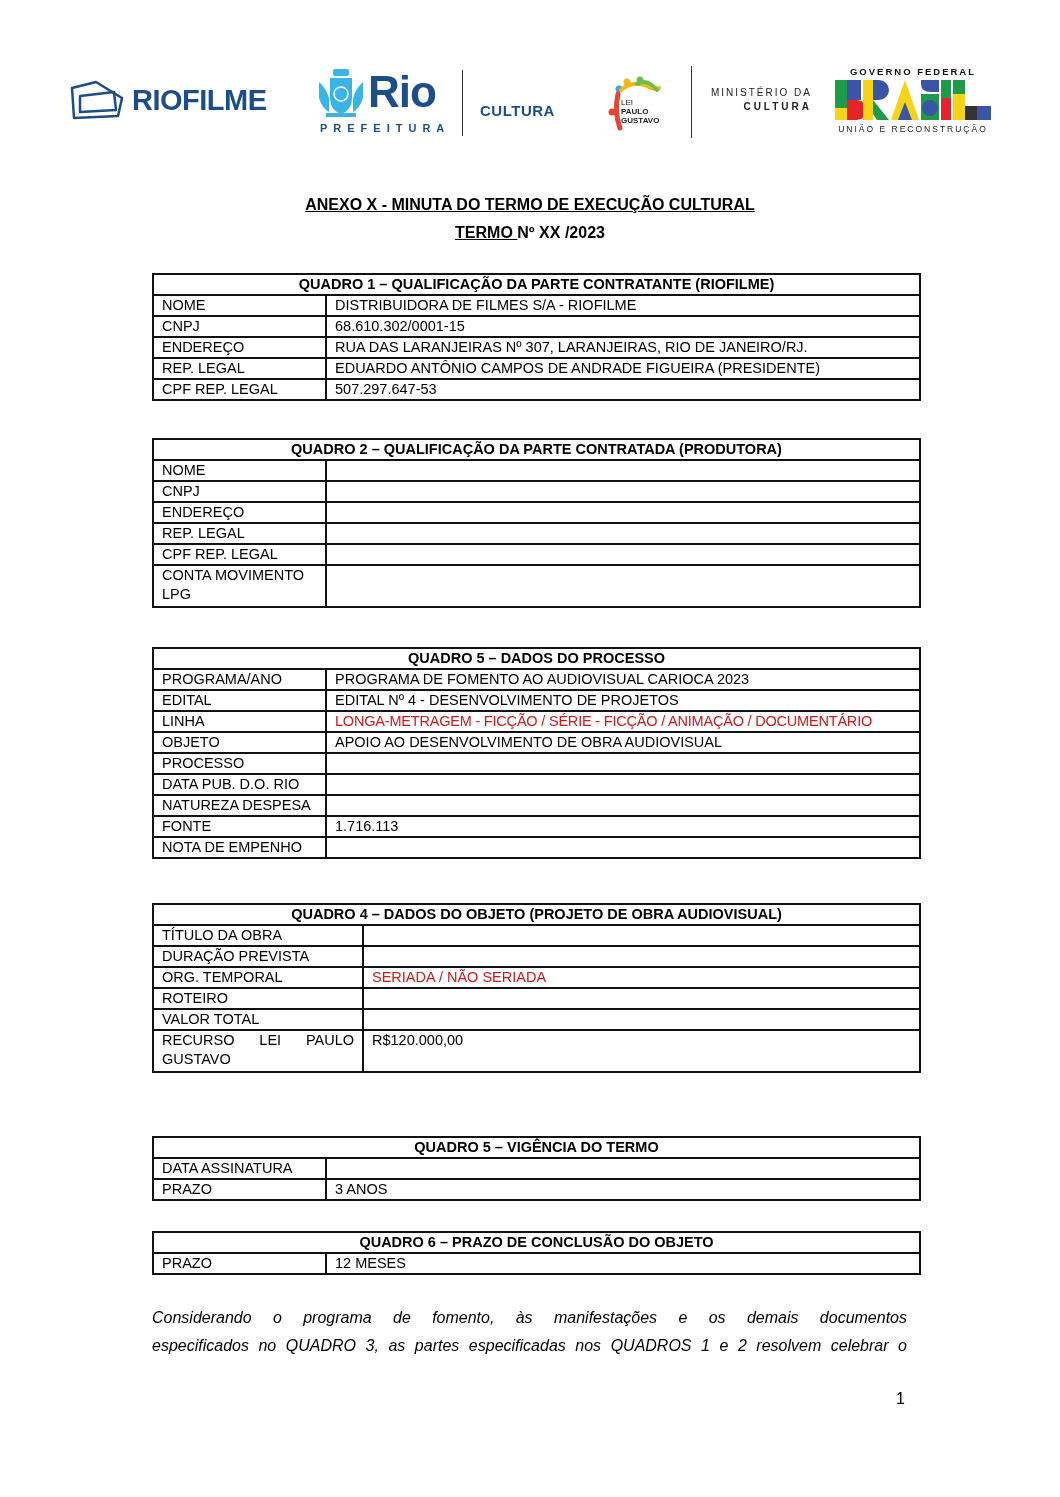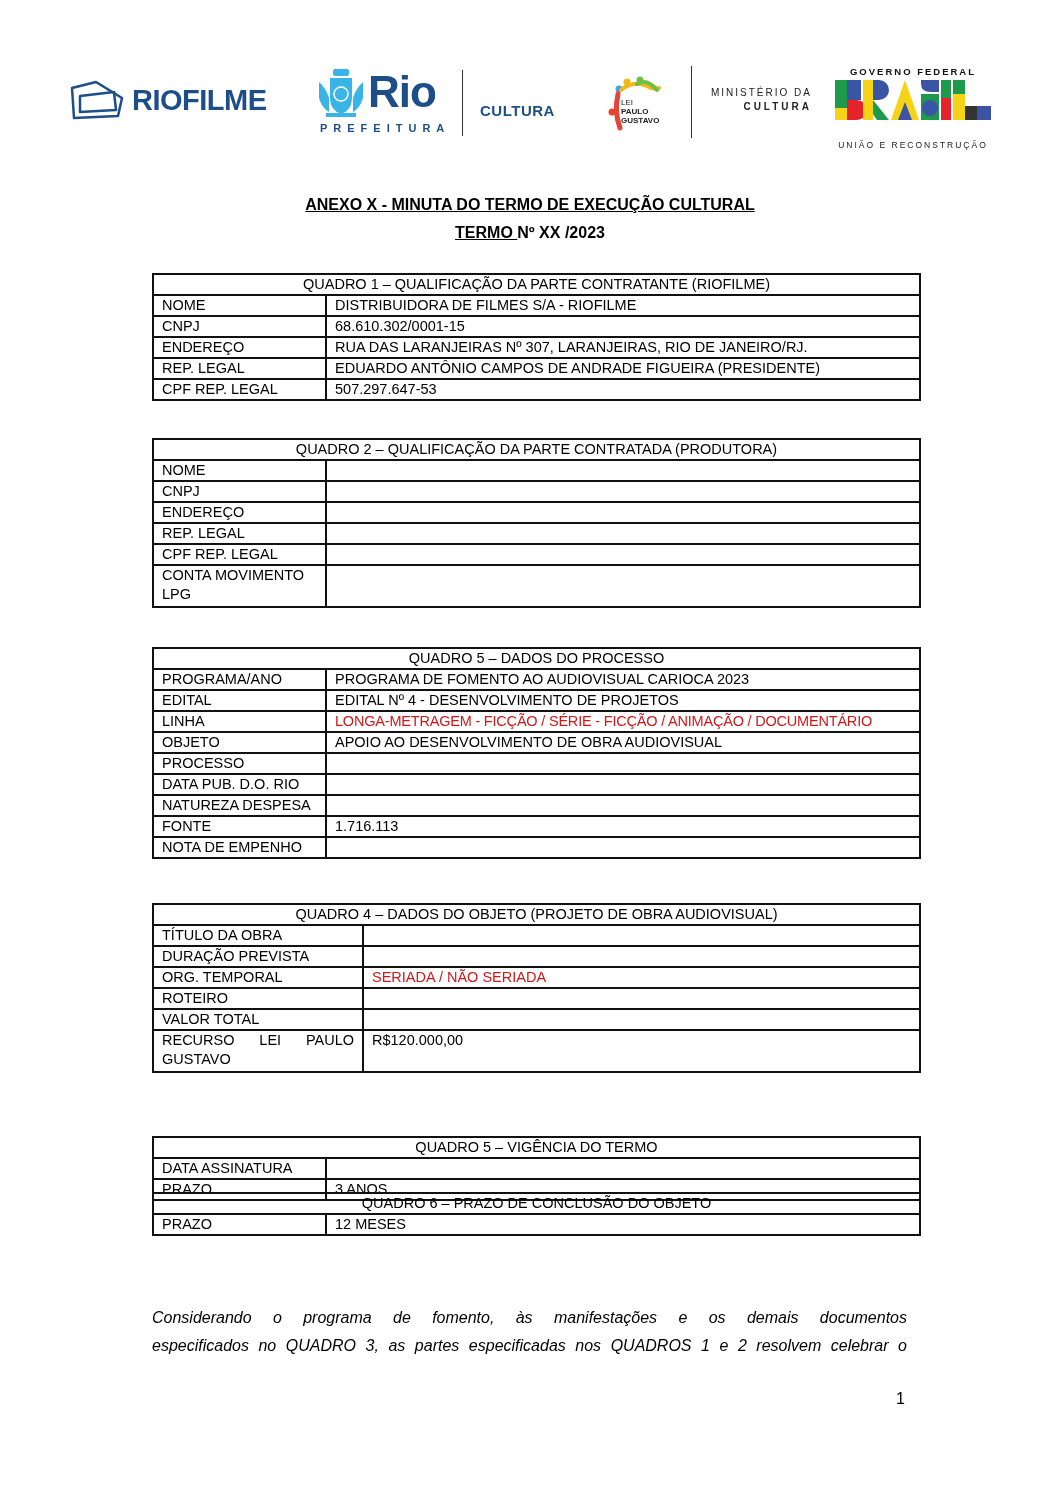--- a/index.html
+++ b/index.html
@@ -14,30 +14,30 @@
   .prefeitura { left:250px; top:6px; width:135px; height:70px; }
   .prefeitura .rio { position:absolute; left:52px; top:0; font-size:44px; font-weight:900; color:#1e4e87; letter-spacing:-1px; line-height:48px; }
   .prefeitura .pref { position:absolute; left:4px; top:54px; font-size:11px; letter-spacing:6px; color:#1e4e87; font-weight:700; }
   .vsep { position:absolute; width:1px; background:#333; }
   .cultura { left:414px; top:40px; font-size:15px; font-weight:700; color:#1e4e87; letter-spacing:0.5px; }
   .lpg { left:541px; top:14px; width:80px; height:60px; }
   .lpg .lbl { position:absolute; left:14px; top:22px; font-size:8px; line-height:9px; color:#222; font-weight:700; }
   .minc { left:642px; top:24px; text-align:right; width:104px; font-size:10px; letter-spacing:2px; color:#222; line-height:14px; }
   .brasil { left:767px; top:4px; width:160px; height:72px; }
   .brasil .gov { font-size:9.5px; font-weight:700; letter-spacing:2px; text-align:center; color:#111; }
-  .brasil .uni { font-size:8.5px; letter-spacing:2px; text-align:center; color:#222; margin-top:20px; }
+  .brasil .uni { font-size:8.5px; letter-spacing:2px; text-align:center; color:#222; margin-top:4px; }
 
   .title { position:absolute; left:0; width:1060px; text-align:center; font-weight:700; font-size:16px; }
   .title.t1 { top:196px; }
   .title.t2 { top:224px; }
   .title u { text-decoration:underline; }
 
   table.q { position:absolute; left:152px; width:769px; border-collapse:collapse; font-size:14.5px; }
   table.q td, table.q th { border:2px solid #111; padding:0 8px; height:19px; line-height:19px; vertical-align:top; }
-  table.q th { font-weight:400; text-align:center; }
+  table.q th { font-weight:700; text-align:center; }
   table.q td.lbl { width:155px; }
   table.q.wide td.lbl { width:192px; }
   table.q td.red { color:#d0181b; }
 
   .para { position:absolute; left:152px; width:755px; top:1304px; font-size:16px; line-height:28px; text-align:justify; text-align-last:justify;font-style:italic; }
   .pagenum { position:absolute; left:896px; top:1390px; font-size:16px; }
 </style>
 </head>
 <body>
 
@@ -273,21 +273,21 @@
         <td class="lbl">DATA ASSINATURA</td>
         <td></td>
       </tr>
   <tr>
         <td class="lbl">PRAZO</td>
         <td>3 ANOS</td>
       </tr>
 </tbody>
   </table>
 
-<table class="q" style="top:1192px">
+<table class="q" style="top:1231px">
   <tbody>
       <tr>
         <th colspan="2">QUADRO 6 – PRAZO DE CONCLUSÃO DO OBJETO</th>
       </tr>
   <tr>
         <td class="lbl">PRAZO</td>
         <td>12 MESES</td>
       </tr>
 </tbody>
   </table>

